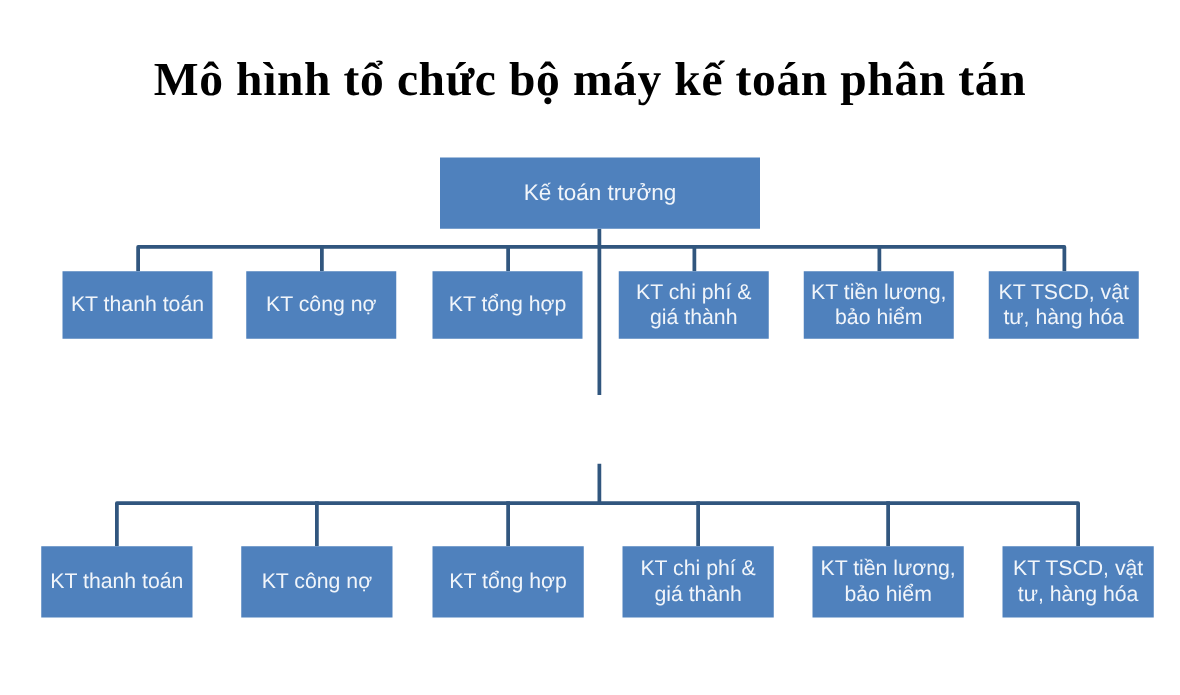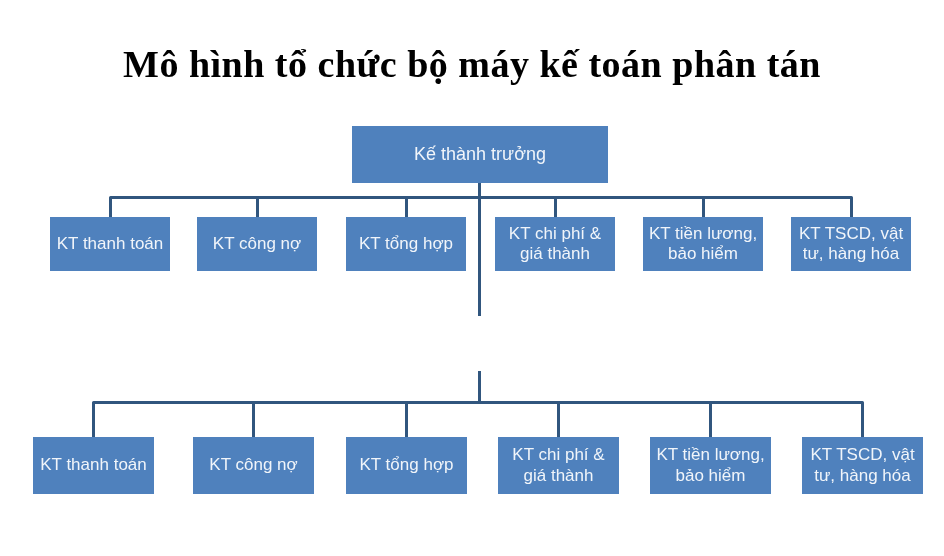--- a/index.html
+++ b/index.html
@@ -103,21 +103,21 @@
 
     <line x1="479.5" y1="371" x2="479.5" y2="403"></line>
 
     <path d="M 93.5 437 V 402.5 H 862.5 V 437"></path>
     <line x1="253.5" y1="401" x2="253.5" y2="437"></line>
     <line x1="406.5" y1="401" x2="406.5" y2="437"></line>
     <line x1="558.5" y1="401" x2="558.5" y2="437"></line>
     <line x1="710.5" y1="401" x2="710.5" y2="437"></line>
   </svg>
 
-  <div class="node root">Kế thành trưởng</div>
+  <div class="node root">Kế toán trưởng</div>
 
   <div class="row-upper">
     <div class="node u0">KT thanh toán</div>
     <div class="node u1">KT công nợ</div>
     <div class="node u2">KT tổng hợp</div>
     <div class="node u3">KT chi phí &amp; giá thành</div>
     <div class="node u4">KT tiền lương, bảo hiểm</div>
     <div class="node u5">KT TSCD, vật tư, hàng hóa</div>
   </div>
 

